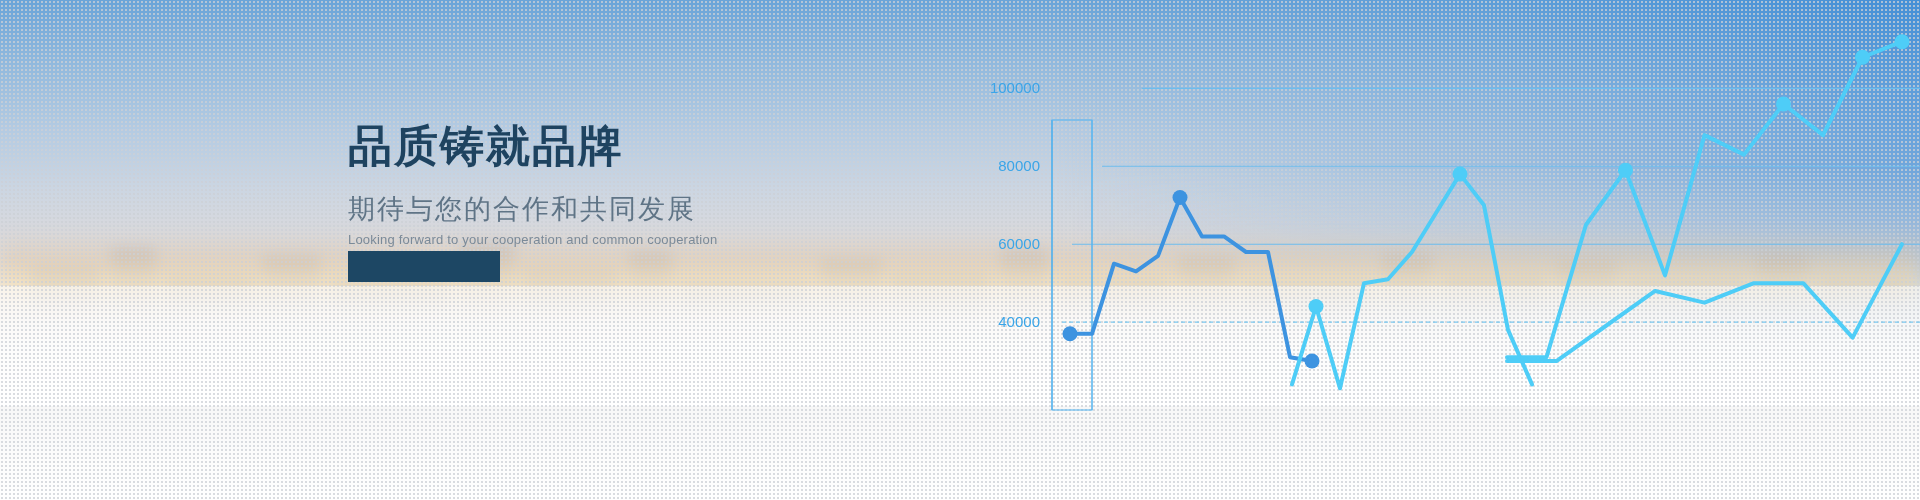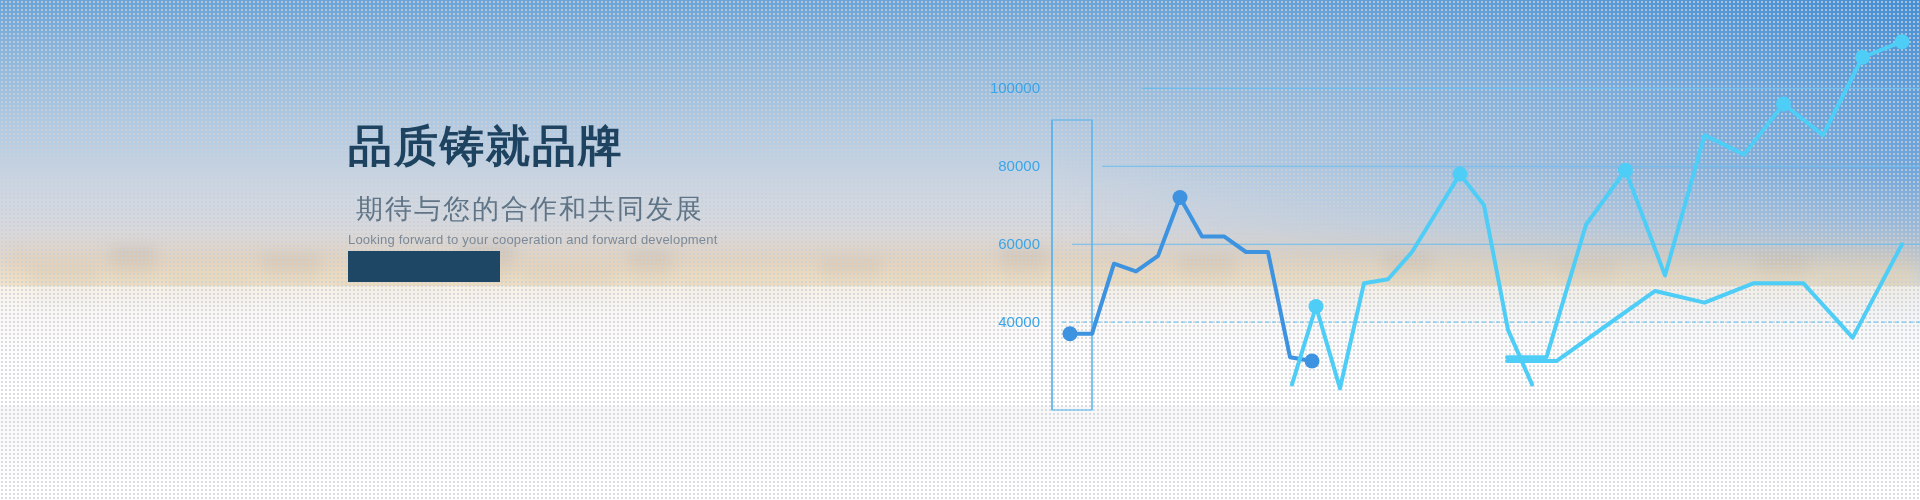--- a/index.html
+++ b/index.html
@@ -41,21 +41,21 @@
   .dots{position:absolute;inset:0;
     background-image:radial-gradient(rgba(255,255,255,.85) 1px, rgba(0,0,0,0) 1.4px);
     background-size:4px 4px;opacity:.75;}
   .dots2{position:absolute;inset:0;
     background-image:radial-gradient(rgba(120,130,145,.28) 0.8px, rgba(0,0,0,0) 1.2px);
     background-size:4px 4px;}
 
   
   .textblock{position:absolute;left:348px;top:124px;width:620px;}
   .title{font-size:44px;line-height:1;letter-spacing:2px;color:#1e4360;font-weight:700;margin:0 0 28px 0;white-space:nowrap;}
-  .subtitle{font-size:27px;line-height:1;letter-spacing:2px;color:#5f7486;font-weight:300;margin:0 0 10px 8px;white-space:nowrap;}
+  .subtitle{font-size:27px;line-height:1;letter-spacing:2px;color:#5f7486;font-weight:300;margin:0 0 10px 0;white-space:nowrap;}
   .subtitle-en{font-size:13px;line-height:1;letter-spacing:.2px;color:#7b8a98;font-weight:300;margin:0;white-space:nowrap;}
   .cta{position:absolute;left:348px;top:251px;width:152px;height:31px;background:#1d4764;border:none;cursor:pointer;}
 
   
   .chart{position:absolute;left:962px;top:0;width:990px;height:500px;}
   .chart svg{display:block;}
   .ytick{font-size:15px;fill:#3aa5e8;font-family:"Liberation Sans",sans-serif;}
 </style>
 </head>
 <body>
@@ -91,21 +91,21 @@
 
   <div class="glow"></div>
   <div class="haze"></div>
 
   <div class="dots"></div>
   <div class="dots2"></div>
 
   <div class="textblock">
     <h1 class="title">品质铸就品牌</h1>
     <p class="subtitle">期待与您的合作和共同发展</p>
-    <p class="subtitle-en">Looking forward to your cooperation and forward development</p>
+    <p class="subtitle-en">Looking forward to your cooperation and common cooperation</p>
   </div>
   <button class="cta"></button>
 
   <div class="chart">
     <svg id="chart-svg" width="990" height="500" viewBox="0 0 990 500">
       <g id="gridlines-group">
           <line x1="180" x2="980" y1="88.42105263157896" y2="88.42105263157896" stroke="#6cbdee" stroke-width="1.1"></line>
           <line x1="140" x2="980" y1="166.31578947368422" y2="166.31578947368422" stroke="#6cbdee" stroke-width="1.1"></line>
           <line x1="110" x2="980" y1="244.21052631578948" y2="244.21052631578948" stroke="#6cbdee" stroke-width="1.1"></line>
           <line x1="100" x2="980" y1="322.10526315789474" y2="322.10526315789474" stroke="#79c7f0" stroke-width="1.1" stroke-dasharray="4 3"></line>

